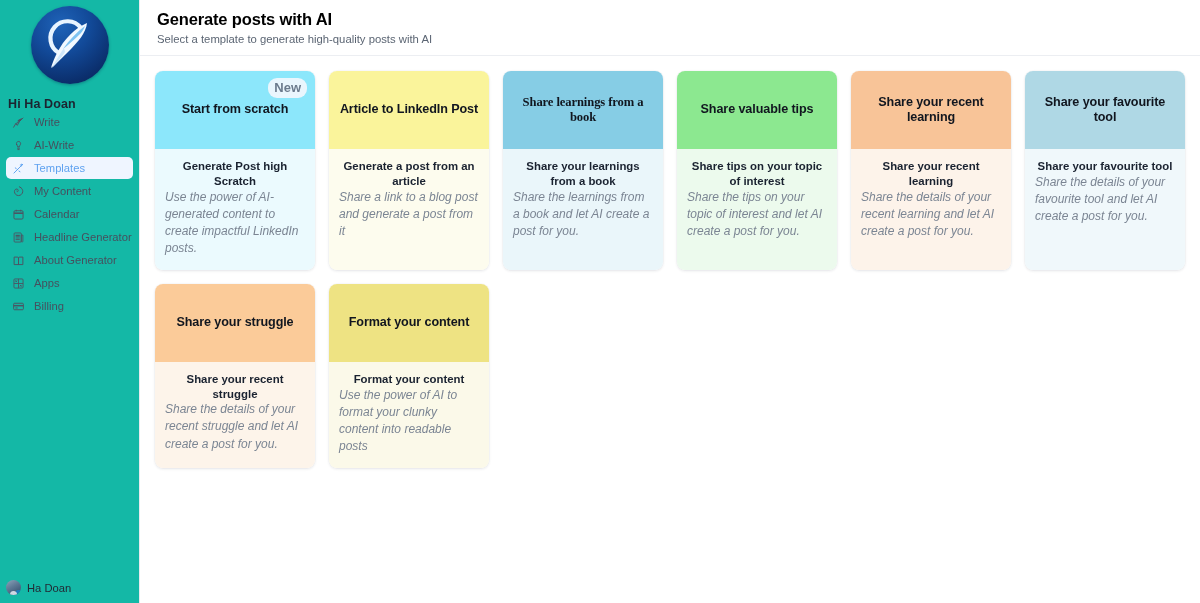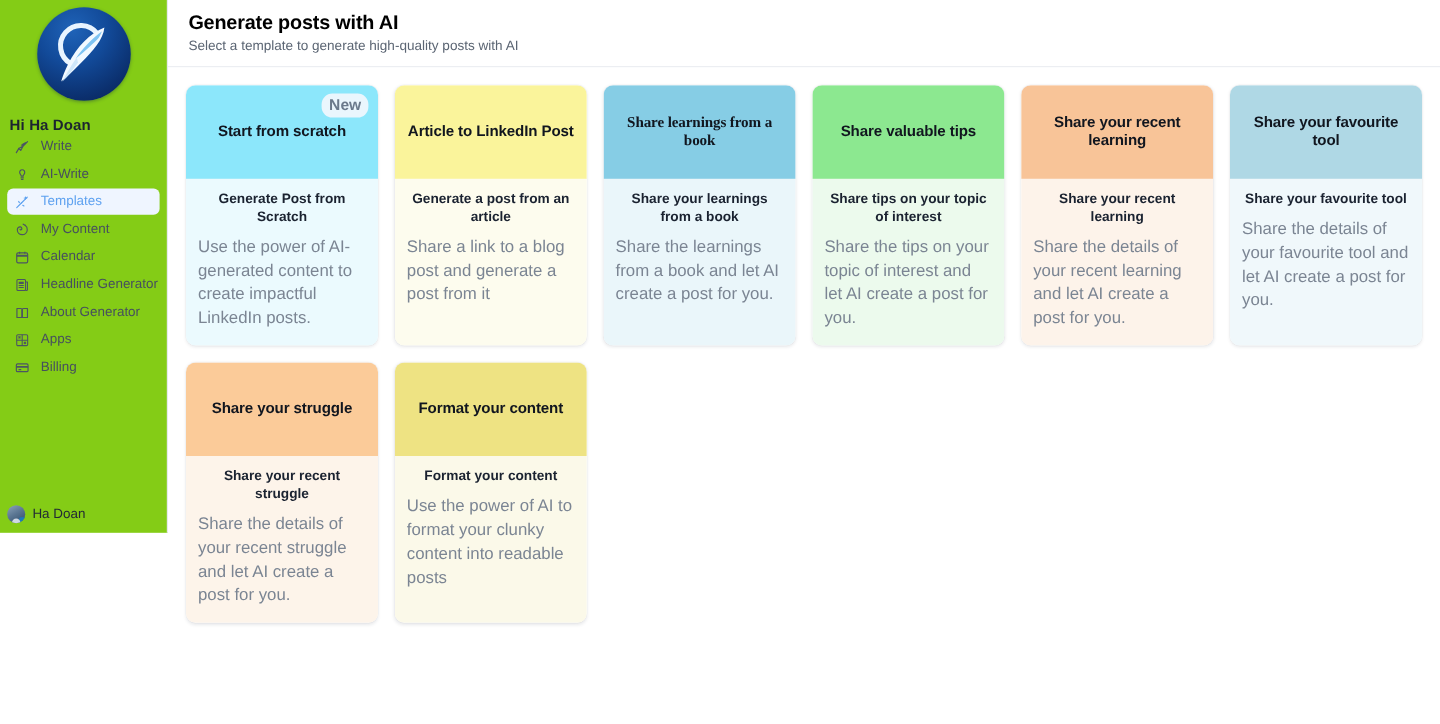--- a/index.html
+++ b/index.html
@@ -14,22 +14,22 @@
   .app {
     display: flex;
     width: 1200px;
     height: 603px;
   }
 
   
   .sidebar {
     width: 140px;
     min-width: 140px;
-    height: 444px;
-    background: #84cc16;
+    height: 603px;
+    background: #14b8a6;
     border-right: 1px solid #e7e9ee;
     position: relative;
     display: flex;
     flex-direction: column;
   }
   .logo-wrap {
     padding: 6px 0 0 0;
     display: flex;
     justify-content: center;
   }
@@ -199,24 +199,24 @@
     flex: 1;
   }
   .card-title {
     font-size: 11.4px;
     font-weight: bold;
     color: #1a2230;
     text-align: center;
     line-height: 1.3;
   }
   .card-desc {
-    margin-top: 7px;
-    font-size: 14px;
+    font-size: 12px;
     color: #7b8593;
     line-height: 1.42;
+    font-style: italic;
   }
 </style>
 </head>
 <body>
 
 <div class="app">
 
   <aside class="sidebar">
 
     <div class="logo-wrap">
@@ -361,21 +361,21 @@
       <div class="page-sub">Select a template to generate high-quality posts with AI</div>
     </div>
 
     <div class="grid" id="template-grid">
         <div class="card">
           <div class="card-head" style="background: rgb(140, 231, 251);">
             <div class="card-head-title">Start from scratch</div>
             <div class="badge">New</div>
           </div>
           <div class="card-body" style="background: rgb(235, 250, 254);">
-            <div class="card-title">Generate Post from Scratch</div>
+            <div class="card-title">Generate Post high Scratch</div>
             <div class="card-desc">Use the power of AI-generated content to create impactful LinkedIn posts.</div>
           </div>
         </div>
         <div class="card">
           <div class="card-head" style="background: rgb(250, 244, 155);">
             <div class="card-head-title">Article to LinkedIn Post</div>
           </div>
           <div class="card-body" style="background: rgb(253, 252, 238);">
             <div class="card-title">Generate a post from an article</div>
             <div class="card-desc">Share a link to a blog post and generate a post from it</div>

